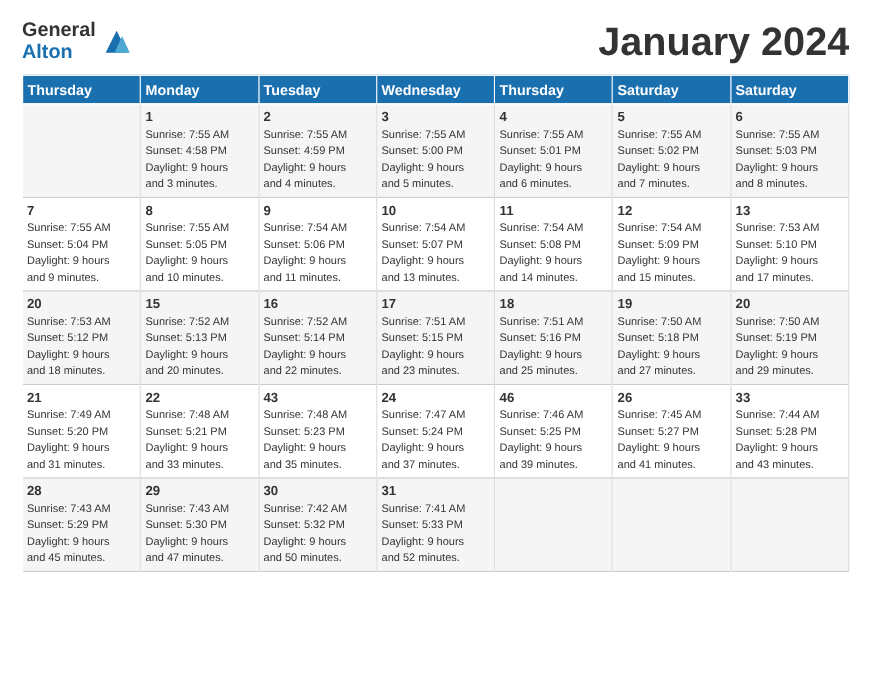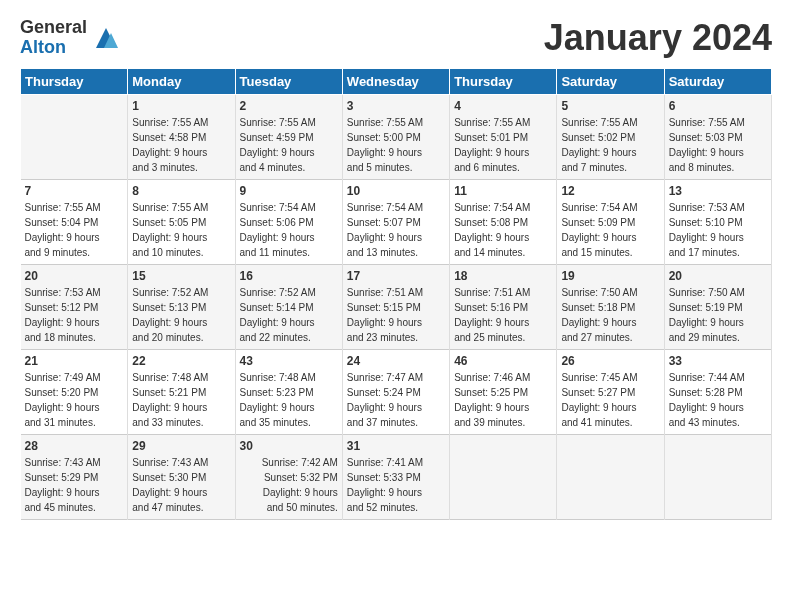--- a/index.html
+++ b/index.html
@@ -346,21 +346,21 @@
           </td>
           <td>
             <span class="day-num">29</span>
             <div class="day-info" style="white-space: pre-line;">Sunrise: 7:43 AM
 Sunset: 5:30 PM
 Daylight: 9 hours
 and 47 minutes.</div>
           </td>
           <td>
             <span class="day-num">30</span>
-            <div class="day-info" style="white-space: pre-line; text-align: right;">Sunrise: 7:42 AM
+            <div class="day-info" style="white-space: pre-line;">Sunrise: 7:42 AM
 Sunset: 5:32 PM
 Daylight: 9 hours
 and 50 minutes.</div>
           </td>
           <td>
             <span class="day-num">31</span>
             <div class="day-info" style="white-space: pre-line;">Sunrise: 7:41 AM
 Sunset: 5:33 PM
 Daylight: 9 hours
 and 52 minutes.</div>

